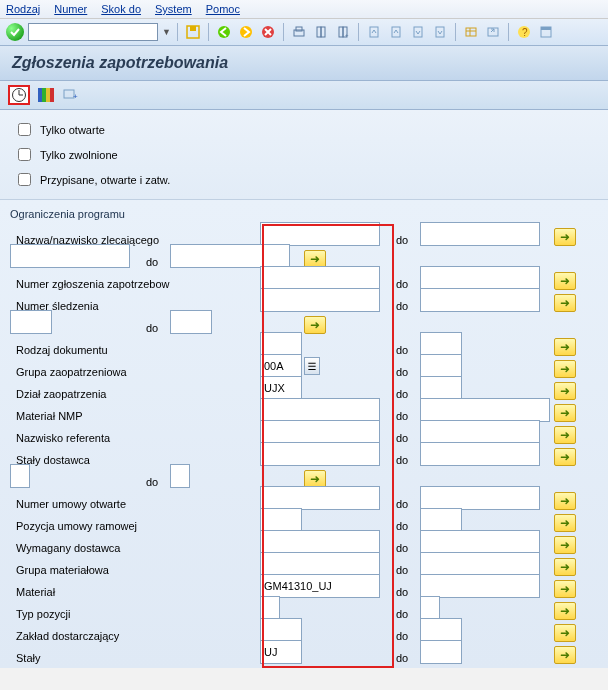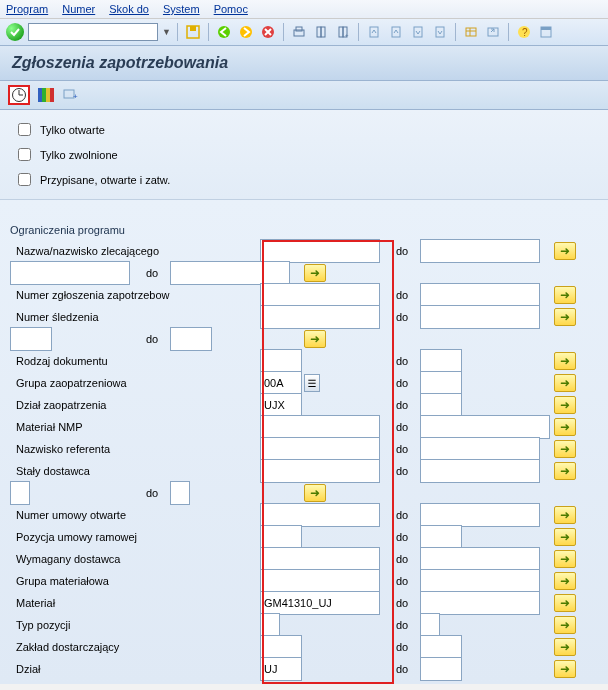--- a/index.html
+++ b/index.html
@@ -127,32 +127,31 @@
     align-items: center;
     gap: 6px;
   }
   .form-area {
     background: linear-gradient(#e9f1fa, #dfe9f5);
     padding: 4px 0;
   }
   .section-title {
     padding: 4px 10px;
     color: #203550;
-    margin-top: 16px;
   }
   .red-frame {
     position: absolute;
     border: 2px solid #e02020;
     pointer-events: none;
   }
   .red-frame1 { left: 272px; top: 238px; width: 132px; height: 450px; }
   .rows-wrap { position: relative; }
   .form-row {
     display: flex;
-    align-items: center;
+    align-items: flex-end;
     height: 22px;
     padding: 0 10px;
   }
   .label {
     width: 250px;
     padding-left: 6px;
   }
   .val-cell {
     width: 130px;
     display: flex;
@@ -205,21 +204,21 @@
     justify-content: center;
     color: #4a7a00;
     font-size: 12px;
     cursor: pointer;
   }
 </style>
 </head>
 <body>
 
 <div class="menubar">
-  <span>Program</span>
+  <span>Rodzaj</span>
   <span>Numer</span>
   <span>Skok do</span>
   <span>System</span>
   <span>Pomoc</span>
 </div>
 
 <div class="toolbar">
   <span class="green-check">
     <svg width="10" height="10" viewBox="0 0 10 10">
         <path d="M1 5 L4 8 L9 2" stroke="#fff" stroke-width="2" fill="none"></path>
@@ -605,21 +604,21 @@
         </div>
         <div class="to-label">do</div>
         <div class="val2-cell">
           <input class="sap w-short" style="">
         </div>
         <div class="arrow-cell">
           <span class="arrow-btn">➜</span>
         </div>
       </div>
       <div class="form-row">
-        <div class="label">Dział</div>
+        <div class="label">Stały</div>
         <div class="val-cell">
           <input class="sap w-short" value="UJ" style="">
         </div>
         <div class="to-label">do</div>
         <div class="val2-cell">
           <input class="sap w-short" style="">
         </div>
         <div class="arrow-cell">
           <span class="arrow-btn">➜</span>
         </div>

